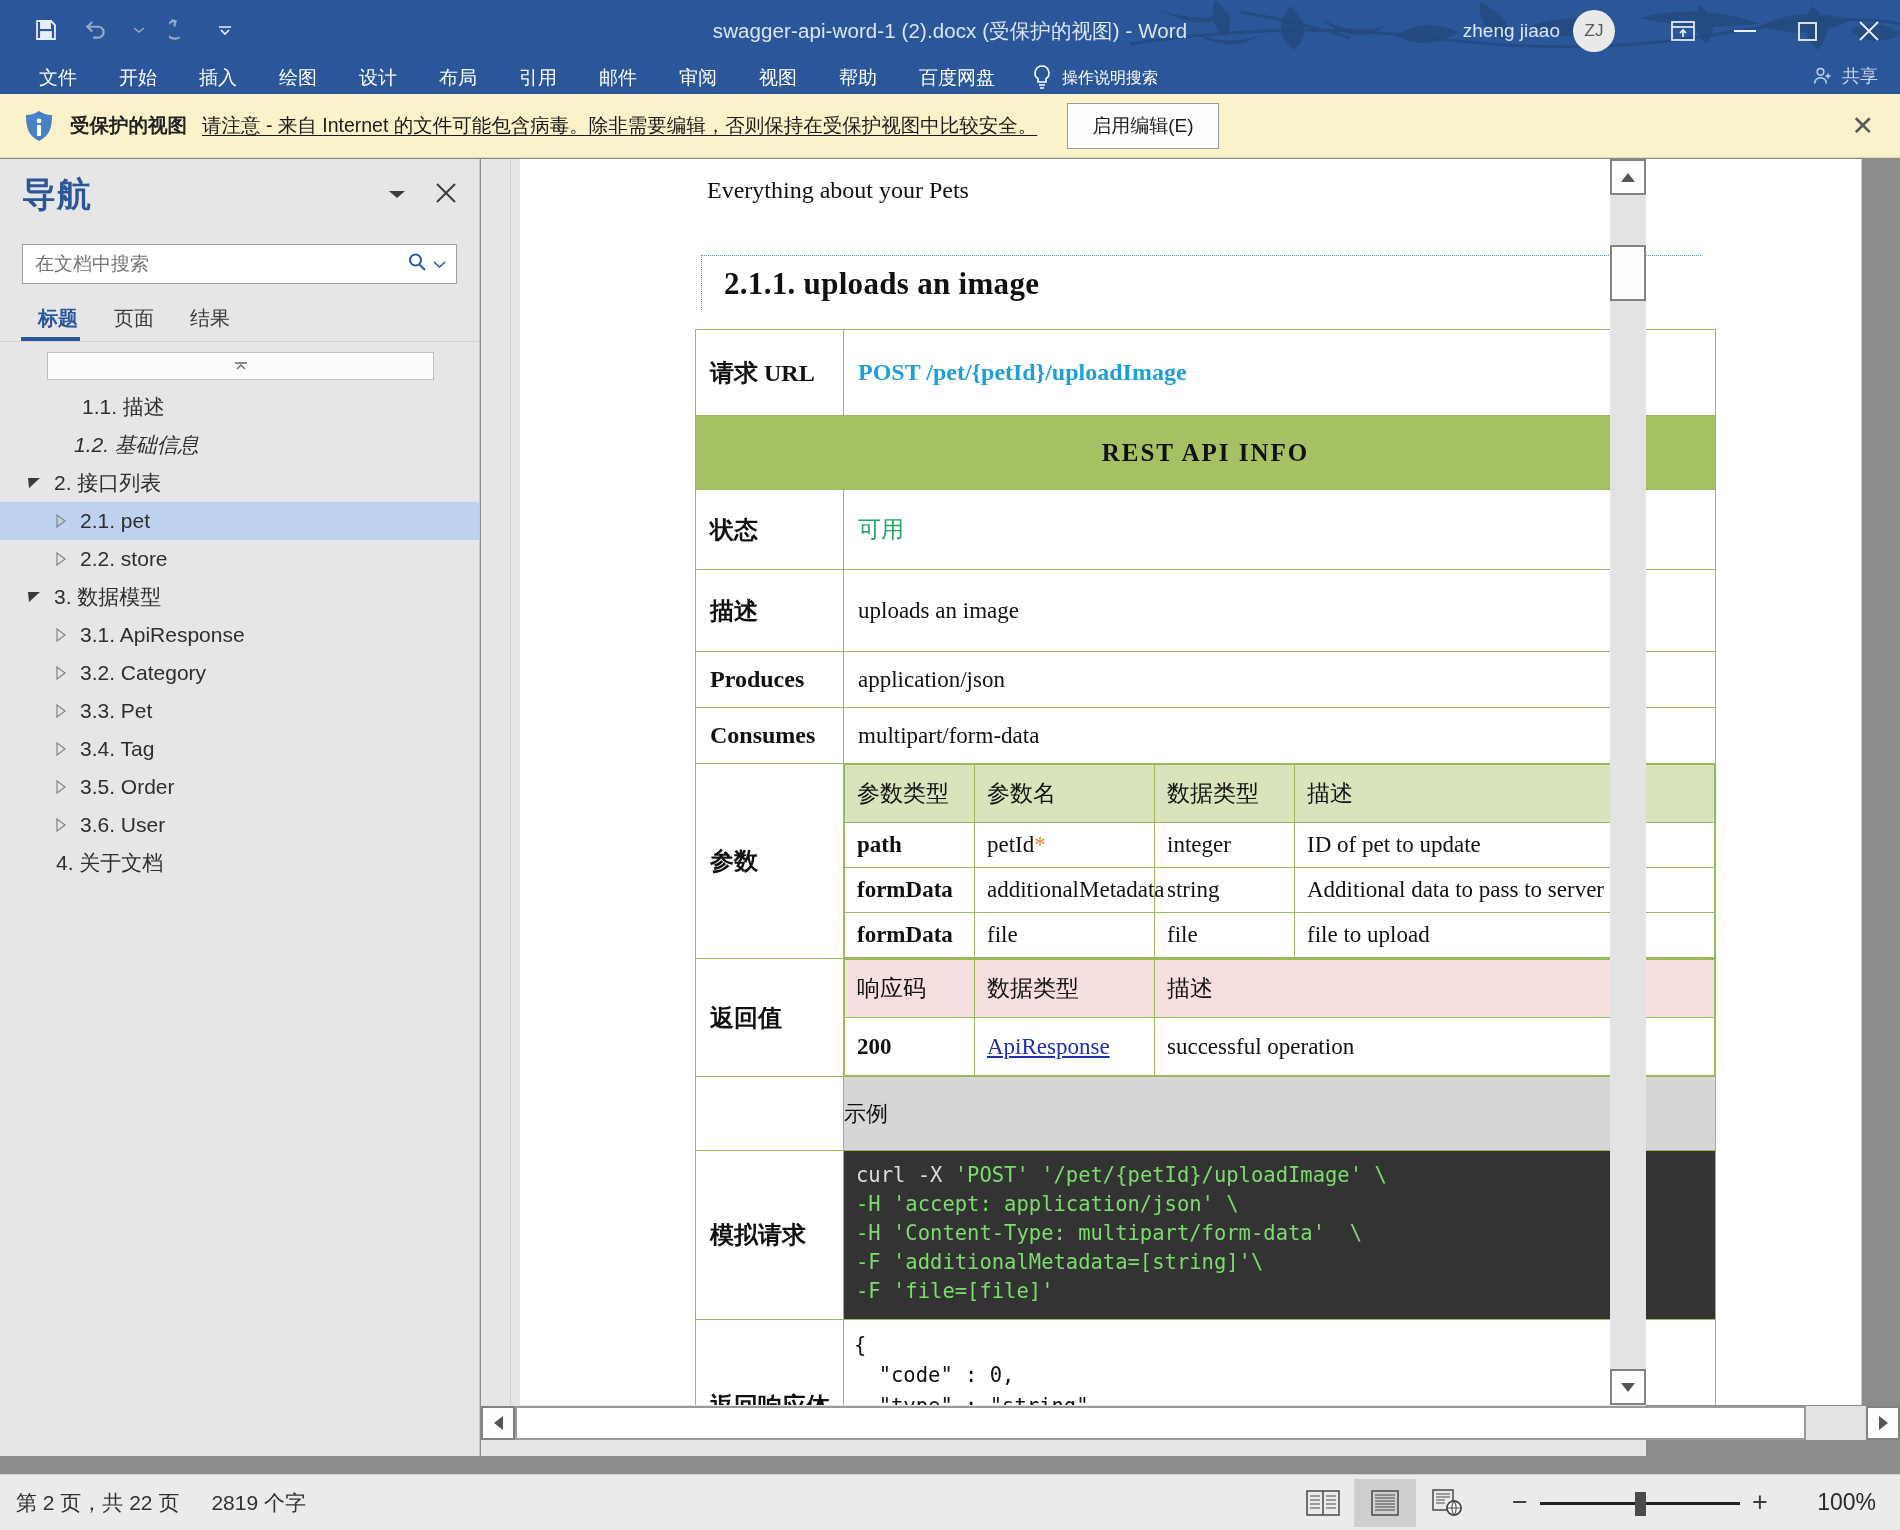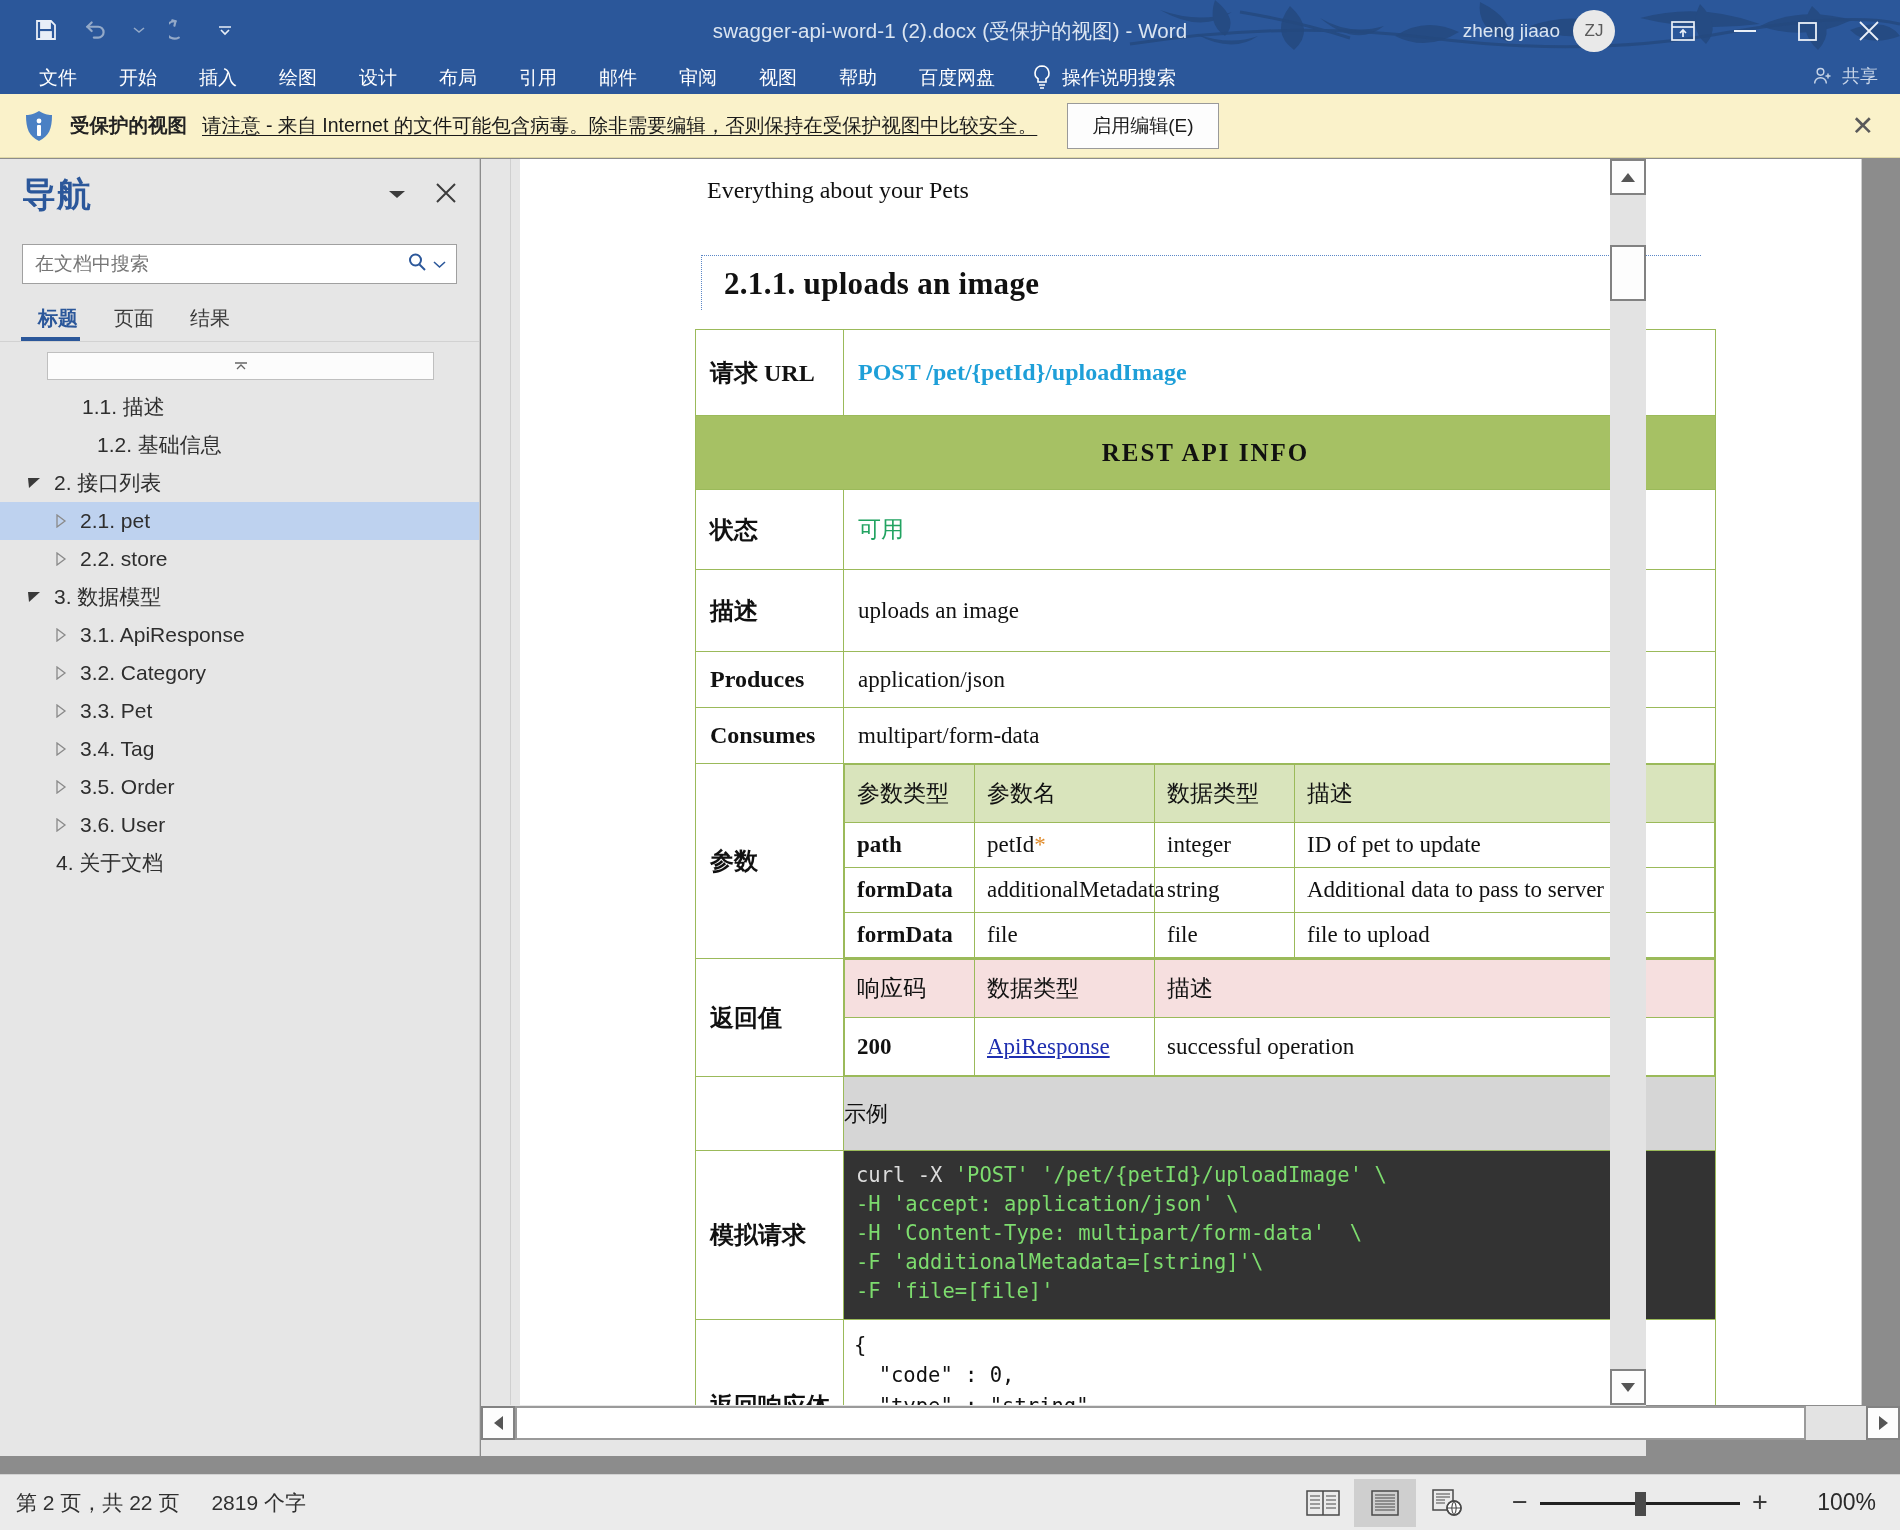--- a/index.html
+++ b/index.html
@@ -48,21 +48,21 @@
   .ribbon {
     position: absolute; left: 0; top: 62px; width: 1900px; height: 32px;
     background: #2b579a;
   }
   .ribbon-inner { display: flex; align-items: center; height: 32px; padding-left: 18px; }
   .rtab {
     color: #ffffff; font-size: 19px; padding: 0 21px; height: 32px;
     display: flex; align-items: center; white-space: nowrap;
   }
   .rtab.filetab { background: #2b579a; }
-  .tellme { display: flex; align-items: center; gap: 10px; color: #ffffff; font-size: 19px; margin-left: 16px; }
+  .tellme { display: flex; align-items: center; gap: 10px; color: #ffffff; font-size: 16px; margin-left: 16px; }
   .share {
     position: absolute; right: 22px; top: 2px; display: flex; align-items: center; gap: 9px;
     color: #c8d5e8; font-size: 18px;
   }
 
   
   .pvbar {
     position: absolute; left: 0; top: 94px; width: 1900px; height: 64px;
     background: #faf2ca; border-bottom: 1px solid #e0d9a8;
     display: flex; align-items: center;
@@ -419,21 +419,21 @@
       </svg>
     </div>
 
     <div class="nav-tree" id="nav-tree">
         <div class="nrow">
           <span class="ntri none" style="margin-left: 48px;"></span>
           <span class="nlabel" style="margin-left: 8px;">1.1. 描述</span>
         </div>
         <div class="nrow">
           <span class="ntri none" style="margin-left: 48px;"></span>
-          <span class="nlabel" style="margin-left: 23px;">1.2. 基础信息</span>
+          <span class="nlabel" style="margin-left: 0; font-style: italic;">1.2. 基础信息</span>
         </div>
         <div class="nrow">
           <span class="ntri open" style="margin-left: 22px;">
             <svg width="14" height="12" viewBox="0 0 14 12">
               <path d="M0 1h12L1 11z" fill="#3a3a3a"></path>
             </svg>
           </span>
           <span class="nlabel" style="margin-left: 6px;">2. 接口列表</span>
         </div>
         <div class="nrow sel">

